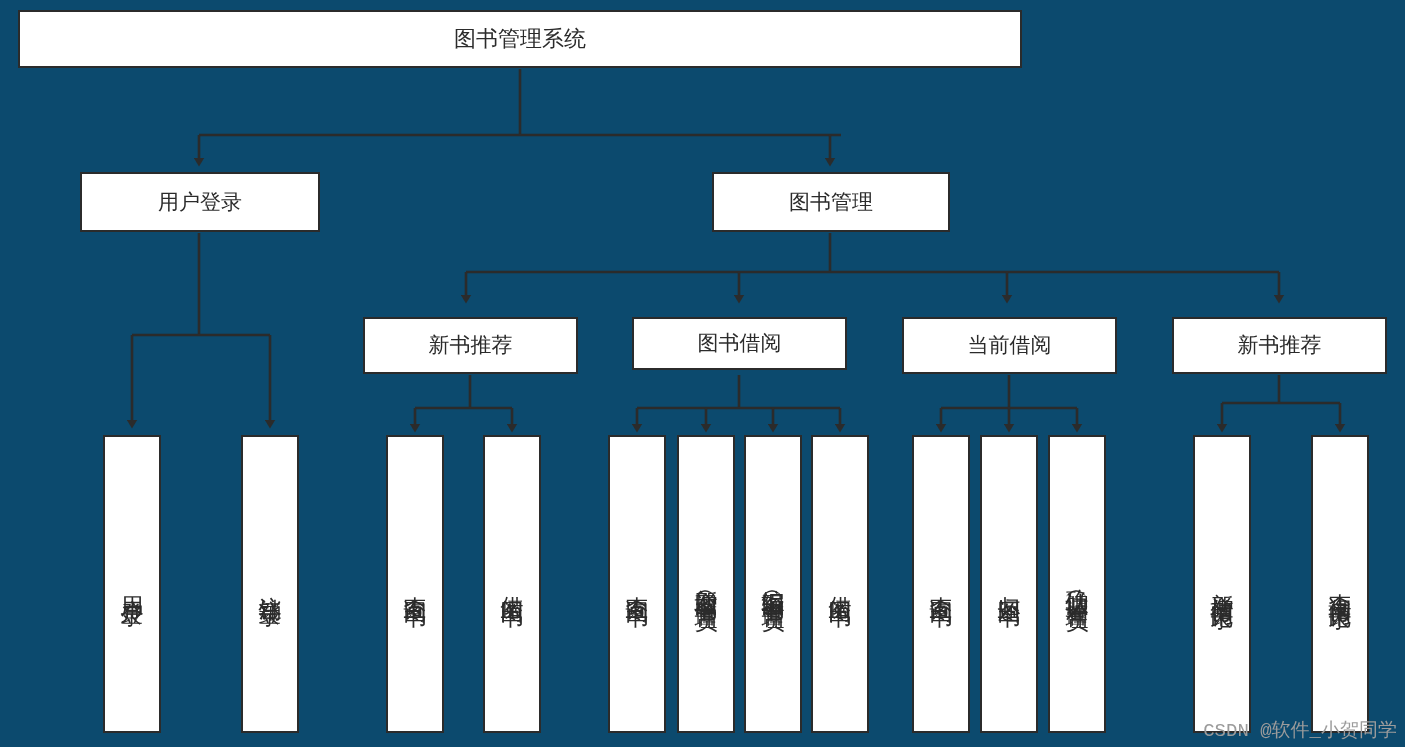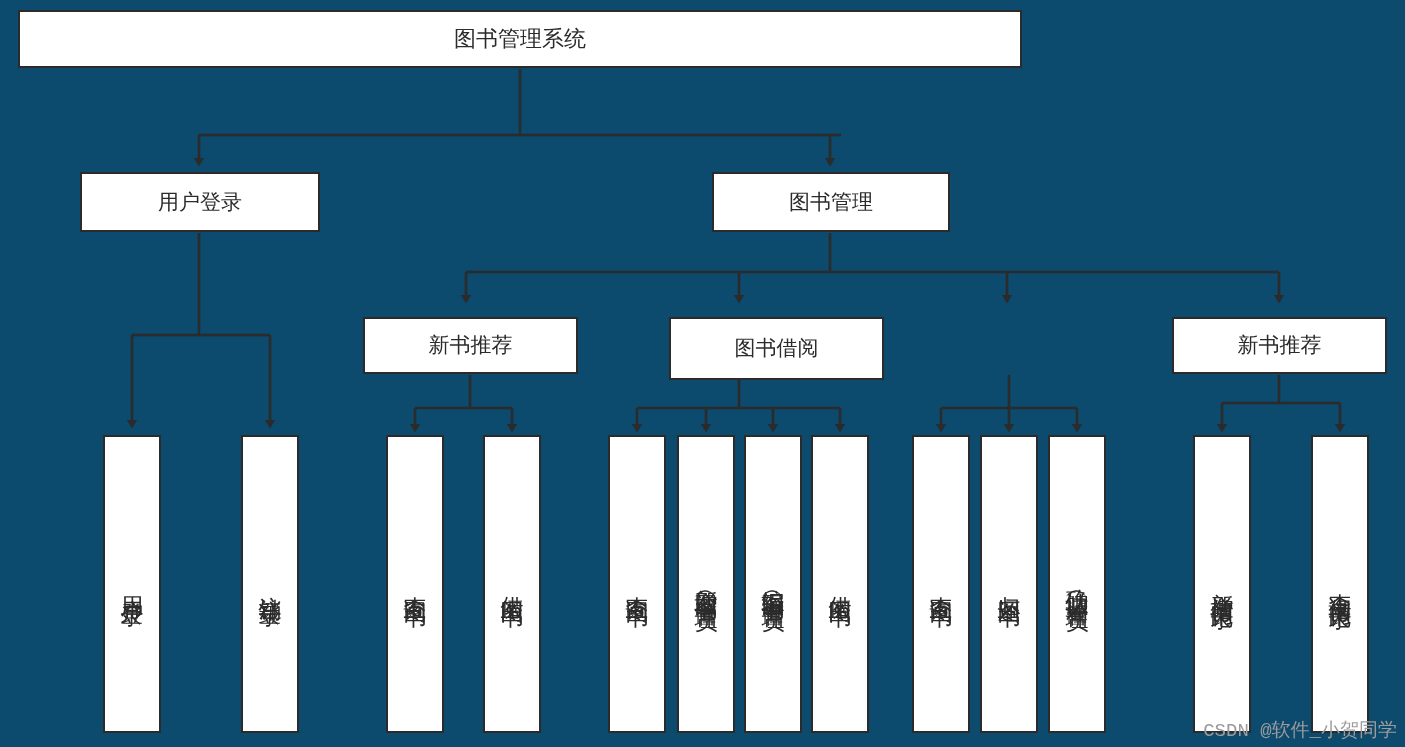--- a/index.html
+++ b/index.html
@@ -133,22 +133,25 @@
   <div class="node horizontal" style="left:80px; top:172px; width:240px; height:60px;">
     <span class="node-label">用户登录</span>
   </div>
   <div class="node horizontal" style="left:712px; top:172px; width:238px; height:60px;">
     <span class="node-label">图书管理</span>
   </div>
 
   <div class="node horizontal" style="left:363px; top:317px; width:215px; height:57px;">
     <span class="node-label">新书推荐</span>
   </div>
-  <div class="node horizontal" style="left:669px; top:317px; width:215px; height:63px;">
+  <div class="node horizontal" style="left:632px; top:317px; width:215px; height:53px;">
     <span class="node-label">图书借阅</span>
+  </div>
+  <div class="node horizontal" style="left:902px; top:317px; width:215px; height:57px;">
+    <span class="node-label">当前借阅</span>
   </div>
   <div class="node horizontal" style="left:1172px; top:317px; width:215px; height:57px;">
     <span class="node-label">新书推荐</span>
   </div>
 
   <div class="node vertical" style="left:103px; top:435px; width:58px; height:298px;">
     <span class="node-label">用户登录</span>
   </div>
   <div class="node vertical" style="left:241px; top:435px; width:58px; height:298px;">
     <span class="node-label">注销登录</span>

